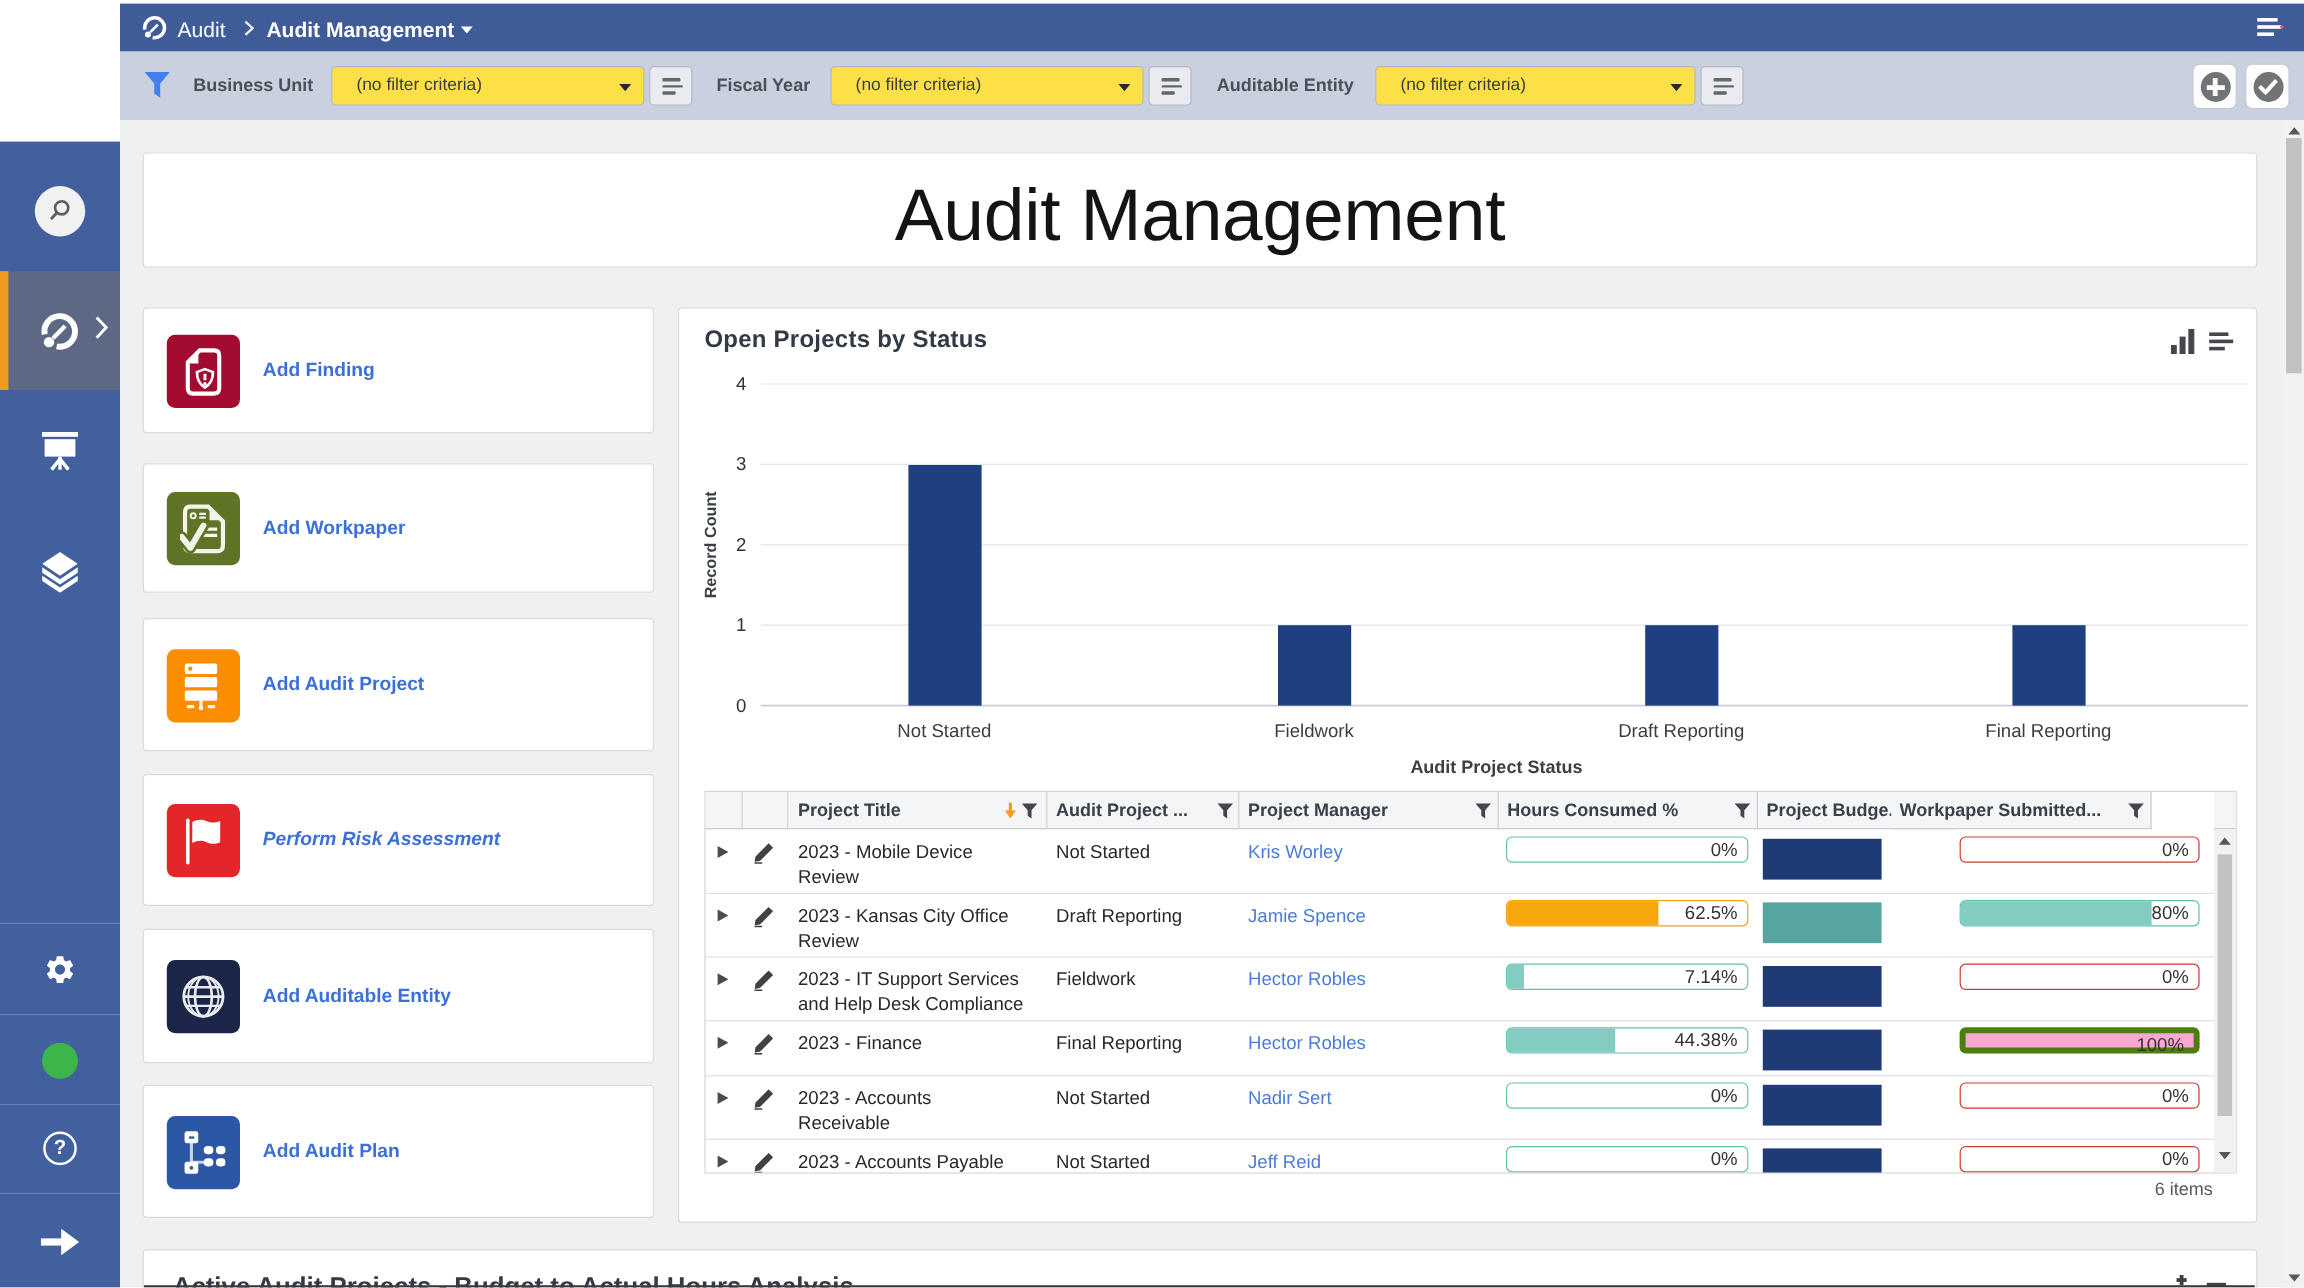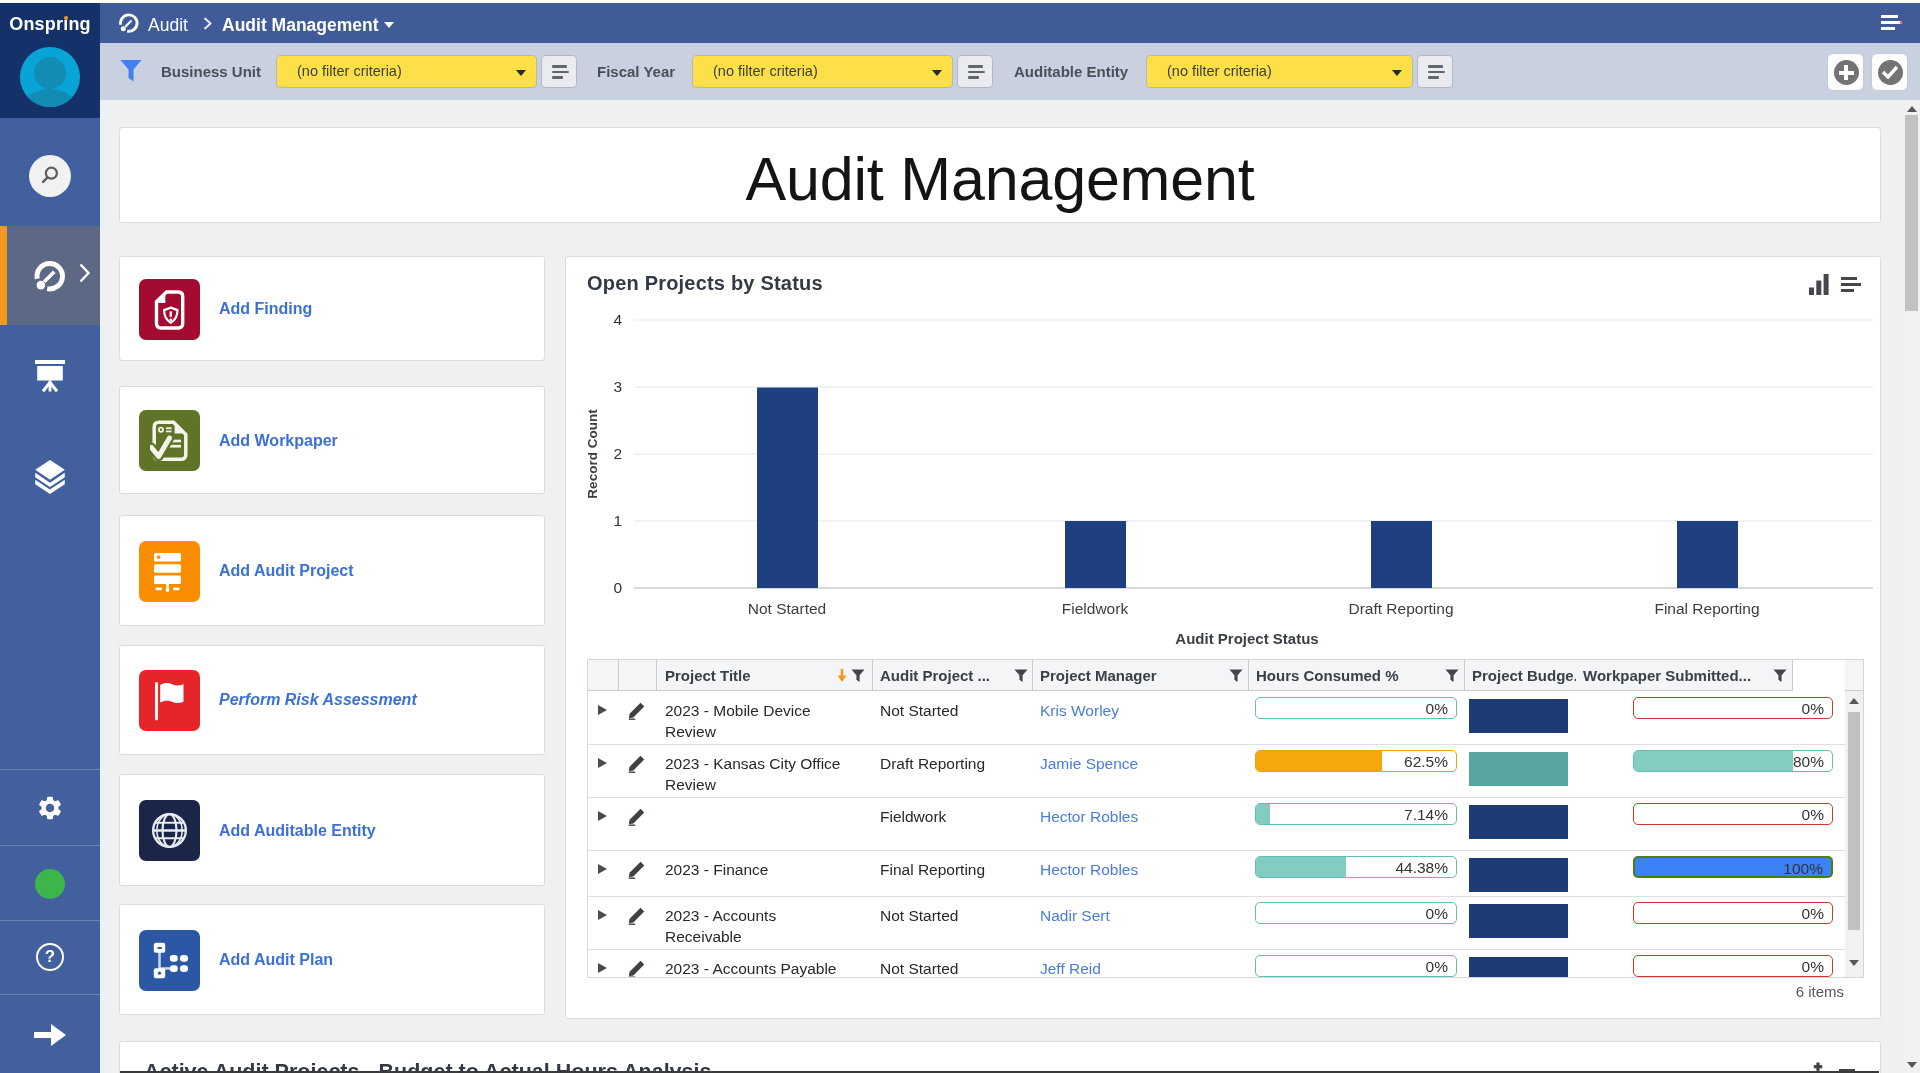--- a/index.html
+++ b/index.html
@@ -77,36 +77,20 @@
     <span class="abs crumb" style="left:48px;">Audit</span>
     <svg class="abs" style="left:103px; top:14px;" width="9" height="13" viewBox="0 0 9 13">
         <path d="M 1.5 1 L 7.5 6.5 L 1.5 12" fill="none" stroke="#e8ecf5" stroke-width="2"></path>
       </svg>
     <span class="abs crumb b" style="left:122px;">Audit Management</span>
     <div class="abs" style="left:284px; top:19px; width:0; height:0; border-left:5.5px solid transparent; border-right:5.5px solid transparent; border-top:6.5px solid #fff;"></div>
     <div class="abs" style="left:1781px; top:11.5px; width:17px; height:3px; background:#fff;"></div>
     <div class="abs" style="left:1781px; top:17.5px; width:20px; height:3px; background:#fff;"></div>
     <div class="abs" style="left:1781px; top:23.5px; width:14px; height:3px; background:#fff;"></div>
     <div class="abs" style="left:1799.5px; top:17.5px; width:3.5px; height:3.5px; border-radius:50%; background:#e35a50;"></div>
-  </div>
-  <div class="abs" id="sidehead">
-    <div class="abs" style="left:0; top:11px; width:100px; text-align:center; color:#fff; font-size:18px; font-weight:bold; letter-spacing:0.2px;">Onsprıng</div>
-    <div class="abs" style="left:63.5px; top:12.5px; width:4.5px; height:4.5px; border-radius:50%; background:#ef9a1d;"></div>
-    <svg class="abs" style="left:20px; top:44px;" width="60" height="60" viewBox="0 0 60 60">
-      <defs>
-          <clipPath id="av">
-            <circle cx="30" cy="30" r="30"></circle>
-          </clipPath>
-        </defs>
-      <circle cx="30" cy="30" r="30" fill="#09a4d6"></circle>
-      <g clip-path="url(#av)">
-        <circle cx="30" cy="26" r="16" fill="#128bb5"></circle>
-        <ellipse cx="30" cy="61" rx="27" ry="19" fill="#128bb5"></ellipse>
-      </g>
-    </svg>
   </div>
   <div class="abs" id="sidebar">
     <div class="abs" style="left:29px; top:36.5px; width:42px; height:42px; border-radius:50%; background:#f1f1f1;"></div>
     <svg class="abs" style="left:39px; top:46px;" width="22" height="22" viewBox="0 0 24 24">
       <circle cx="13.5" cy="10" r="6" fill="none" stroke="#5c5e60" stroke-width="2.4"></circle>
       <line x1="9" y1="14.8" x2="4.5" y2="19.5" stroke="#5c5e60" stroke-width="2.6" stroke-linecap="round"></line>
     </svg>
     <div class="abs" style="left:0; top:108px; width:100px; height:99px; background:#5d6884;">
       <div class="abs" style="left:0; top:0; width:7px; height:99px; background:#f0991e;"></div>
       <svg class="abs" style="left:33px; top:32.5px;" width="34" height="34" viewBox="0 0 44 44">
@@ -399,20 +383,21 @@
         <div class="pbar" style="left:1045px; top:90px; width:200px; border:1px solid #5fbfb2;">
             <div class="fill" style="width:159px; background:#82ccc2;"></div>
             <span class="pct">80%</span>
           </div>
 
         <div class="exp" style="left:10px; top:151px;"></div>
         <svg class="abs pen" style="left:39px; top:145px;" width="21" height="21" viewBox="0 0 18 18">
             <path d="M2.2 12.6 L11.6 3.2 L14.8 6.4 L5.4 15.8 L1.6 16.4 Z" fill="#3f4245"></path>
             <line x1="1.5" y1="17.3" x2="7" y2="17.3" stroke="#3f4245" stroke-width="1.2"></line>
           </svg>
+        <div class="celltxt" style="left:77px; top:146px; width:212px;">2023 - IT Support Services and Help Desk Compliance</div>
         <div class="celltxt" style="left:292px; top:146px;">Fieldwork</div>
         <div class="celltxt link" style="left:452px; top:146px;">Hector Robles</div>
         <div class="pbar" style="left:667px; top:143px; width:202px; border:1px solid #5fbfb2;">
             <div class="fill" style="width:14px; background:#82ccc2;"></div>
             <span class="pct">7.14%</span>
           </div>
         <div class="bbar" style="left:881px; top:145px;"></div>
         <div class="pbar" style="left:1045px; top:143px; width:200px; border:1px solid #cc3a2c;">
             <span class="pct">0%</span>
           </div>
@@ -423,21 +408,21 @@
             <line x1="1.5" y1="17.3" x2="7" y2="17.3" stroke="#3f4245" stroke-width="1.2"></line>
           </svg>
         <div class="celltxt" style="left:77px; top:199px; width:212px;">2023 - Finance</div>
         <div class="celltxt" style="left:292px; top:199px;">Final Reporting</div>
         <div class="celltxt link" style="left:452px; top:199px;">Hector Robles</div>
         <div class="pbar" style="left:667px; top:196px; width:202px; border:1px solid #5fbfb2;">
             <div class="fill" style="width:90px; background:#82ccc2;"></div>
             <span class="pct">44.38%</span>
           </div>
         <div class="bbar" style="left:881px; top:198px;"></div>
-        <div class="pbar" style="left:1045px; top:196px; width:200px; border:2px solid #4d7c0f; background:#3b82f6;padding-left:48px;">
+        <div class="pbar" style="left:1045px; top:196px; width:200px; border:5px solid #4d7c0f; background:#f9a8d4;padding-left:48px;">
             <span class="pct">100%</span>
           </div>
 
         <div class="exp" style="left:10px; top:250px;"></div>
         <svg class="abs pen" style="left:39px; top:244px;" width="21" height="21" viewBox="0 0 18 18">
             <path d="M2.2 12.6 L11.6 3.2 L14.8 6.4 L5.4 15.8 L1.6 16.4 Z" fill="#3f4245"></path>
             <line x1="1.5" y1="17.3" x2="7" y2="17.3" stroke="#3f4245" stroke-width="1.2"></line>
           </svg>
         <div class="celltxt" style="left:77px; top:245px; width:180px;">2023 - Accounts Receivable</div>
         <div class="celltxt" style="left:292px; top:245px;">Not Started</div>

